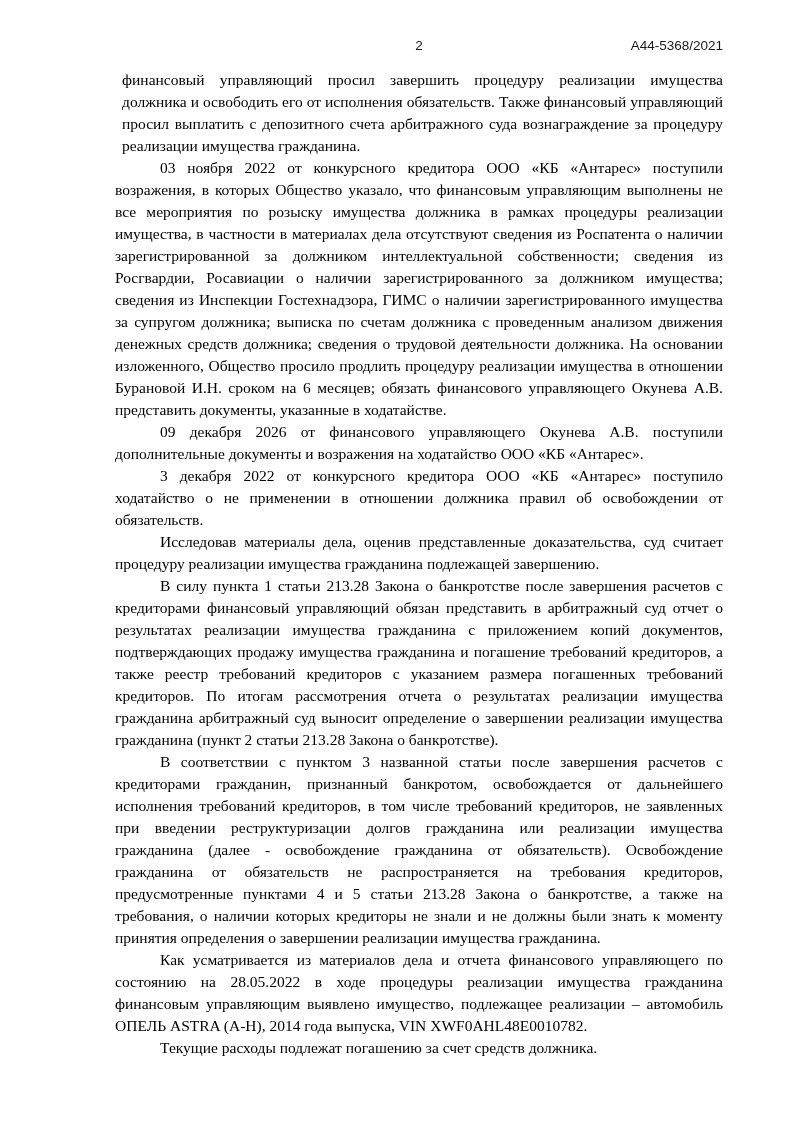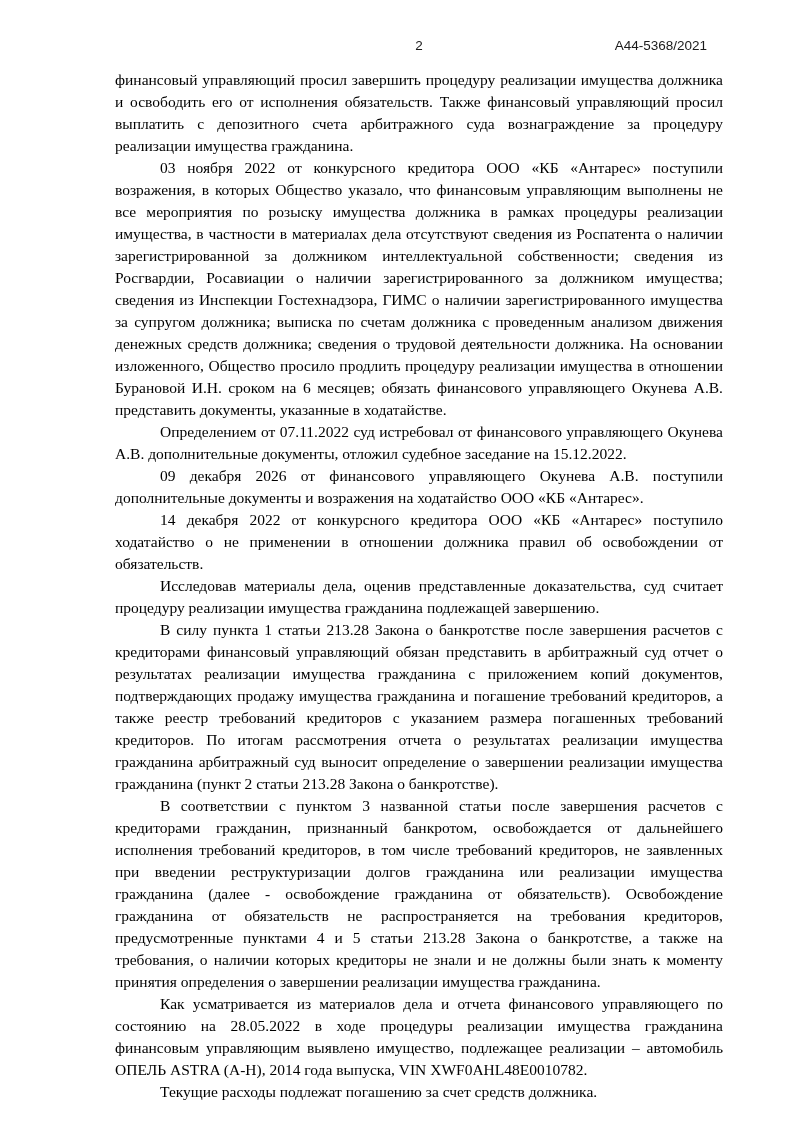--- a/index.html
+++ b/index.html
@@ -26,57 +26,57 @@
   }
   .header .page-num {
     position: absolute;
     left: 0;
     right: 0;
     top: 0;
     text-align: center;
   }
   .header .case-num {
     position: absolute;
-    right: 16px;
+    right: 0;
     top: 0;
     margin-left: 20px;
   }
   .content {
     margin-top: 9px;
     font-family: "Liberation Serif", serif;
     font-size: 15.5px;
     line-height: 22px;
     text-align: justify;
     color: #000000;
   }
   .content p {
     margin: 0;
     padding: 0;
     text-indent: 45px;
   }
   .content p.continued {
     text-indent: 0;
+    margin-left: 7px;
   }
 </style>
 </head>
 <body>
 
 <div class="page">
 
   <div class="header">
     <span class="page-num">2</span>
     <span class="case-num">А44-5368/2021</span>
   </div>
 
   <div class="content">
     <p class="continued">финансовый управляющий просил завершить процедуру реализации имущества должника и освободить его от исполнения обязательств. Также финансовый управляющий просил выплатить с депозитного счета арбитражного суда вознаграждение за процедуру реализации имущества гражданина.</p>
     <p>03 ноября 2022 от конкурсного кредитора ООО «КБ «Антарес» поступили возражения, в которых Общество указало, что финансовым управляющим выполнены не все мероприятия по розыску имущества должника в рамках процедуры реализации имущества, в частности в материалах дела отсутствуют сведения из Роспатента о наличии зарегистрированной за должником интеллектуальной собственности; сведения из Росгвардии, Росавиации о наличии зарегистрированного за должником имущества; сведения из Инспекции Гостехнадзора, ГИМС о наличии зарегистрированного имущества за супругом должника; выписка по счетам должника с проведенным анализом движения денежных средств должника; сведения о трудовой деятельности должника. На основании изложенного, Общество просило продлить процедуру реализации имущества в отношении Бурановой И.Н. сроком на 6 месяцев; обязать финансового управляющего Окунева А.В. представить документы, указанные в ходатайстве.</p>
-    <p>Определением от 07.11.2022 суд истребовал от финансового управляющего Окунева А.В. дополнительные документы, отложил судебное заседание на 15.12.2022.</p>
     <p>09 декабря 2026 от финансового управляющего Окунева А.В. поступили дополнительные документы и возражения на ходатайство ООО «КБ «Антарес».</p>
-    <p>14 декабря 2022 от конкурсного кредитора ООО «КБ «Антарес» поступило ходатайство о не применении в отношении должника правил об освобождении от обязательств.</p>
+    <p>3 декабря 2022 от конкурсного кредитора ООО «КБ «Антарес» поступило ходатайство о не применении в отношении должника правил об освобождении от обязательств.</p>
     <p>Исследовав материалы дела, оценив представленные доказательства, суд считает процедуру реализации имущества гражданина подлежащей завершению.</p>
     <p>В силу пункта 1 статьи 213.28 Закона о банкротстве после завершения расчетов с кредиторами финансовый управляющий обязан представить в арбитражный суд отчет о результатах реализации имущества гражданина с приложением копий документов, подтверждающих продажу имущества гражданина и погашение требований кредиторов, а также реестр требований кредиторов с указанием размера погашенных требований кредиторов. По итогам рассмотрения отчета о результатах реализации имущества гражданина арбитражный суд выносит определение о завершении реализации имущества гражданина (пункт 2 статьи 213.28 Закона о банкротстве).</p>
     <p>В соответствии с пунктом 3 названной статьи после завершения расчетов с кредиторами гражданин, признанный банкротом, освобождается от дальнейшего исполнения требований кредиторов, в том числе требований кредиторов, не заявленных при введении реструктуризации долгов гражданина или реализации имущества гражданина (далее - освобождение гражданина от обязательств). Освобождение гражданина от обязательств не распространяется на требования кредиторов, предусмотренные пунктами 4 и 5 статьи 213.28 Закона о банкротстве, а также на требования, о наличии которых кредиторы не знали и не должны были знать к моменту принятия определения о завершении реализации имущества гражданина.</p>
     <p>Как усматривается из материалов дела и отчета финансового управляющего по состоянию на 28.05.2022 в ходе процедуры реализации имущества гражданина финансовым управляющим выявлено имущество, подлежащее реализации – автомобиль ОПЕЛЬ ASTRA (A-H), 2014 года выпуска, VIN XWF0AHL48E0010782.</p>
     <p>Текущие расходы подлежат погашению за счет средств должника.</p>
 
   </div>
 
 </div>
 

